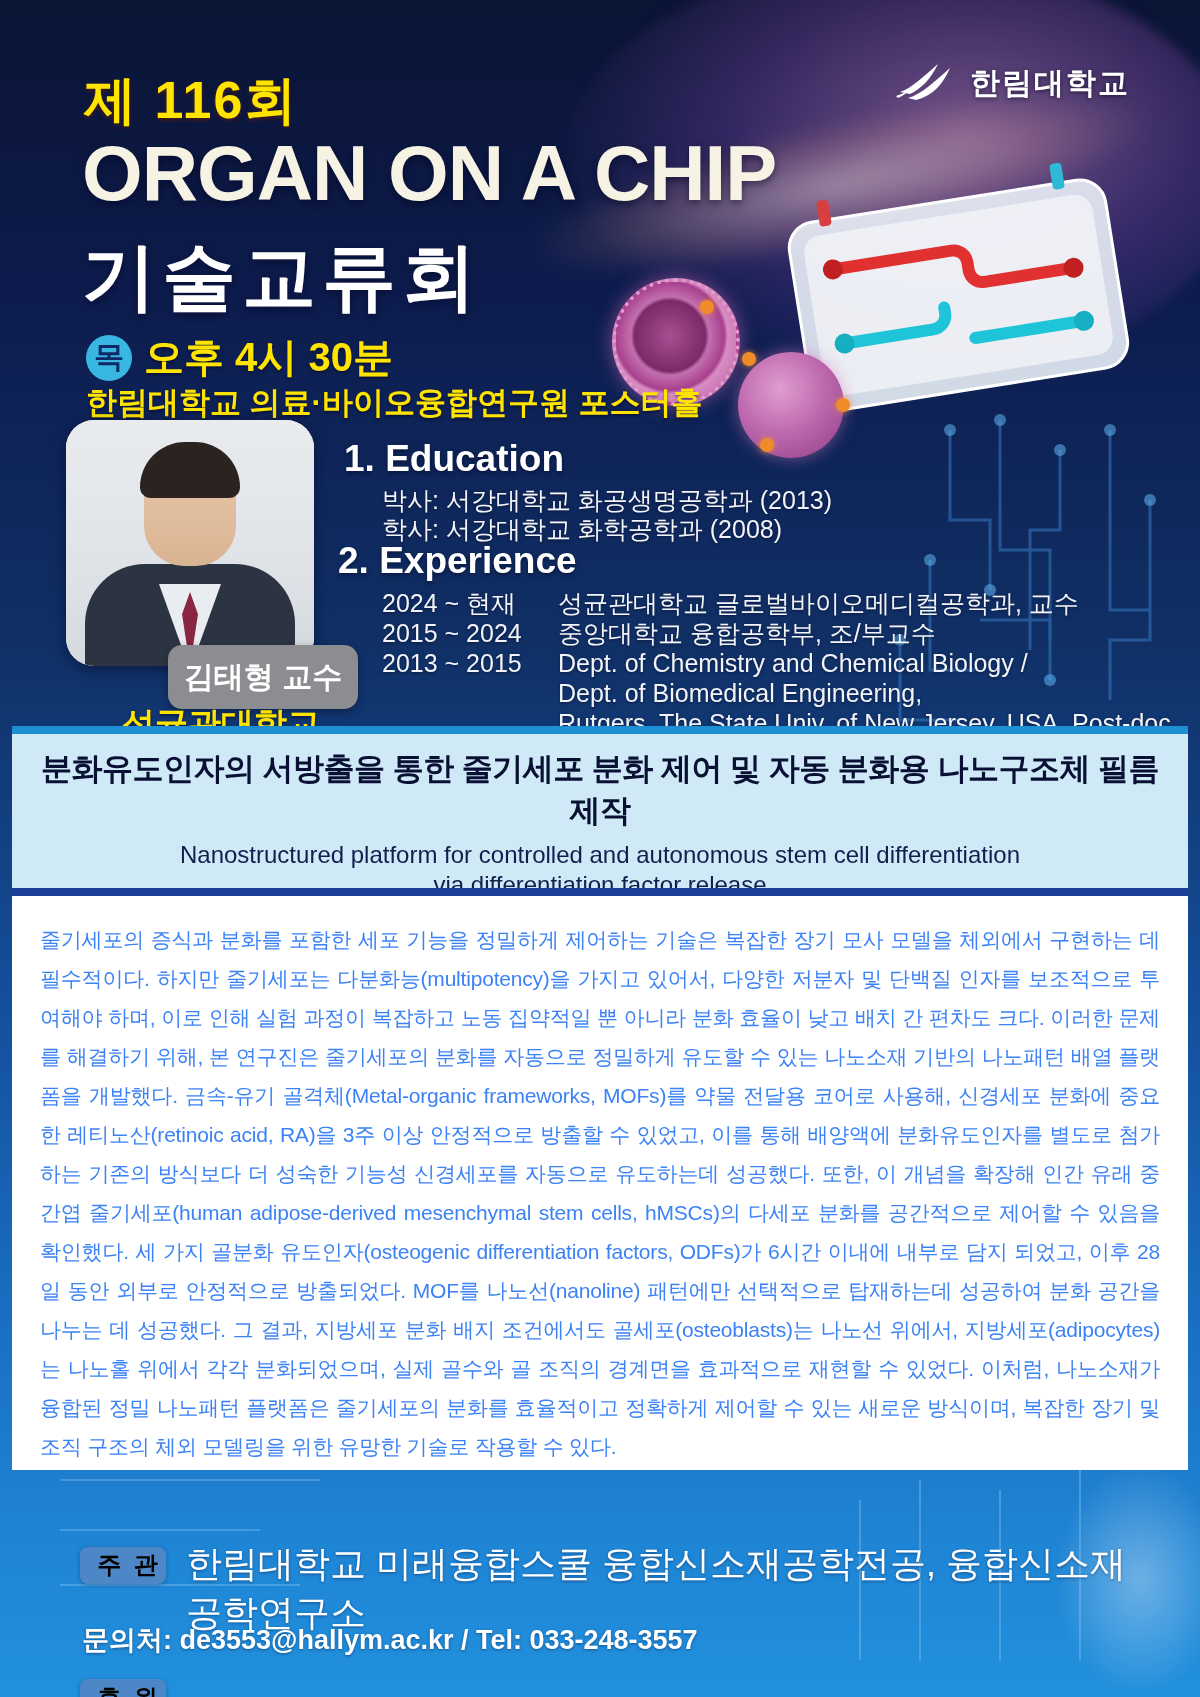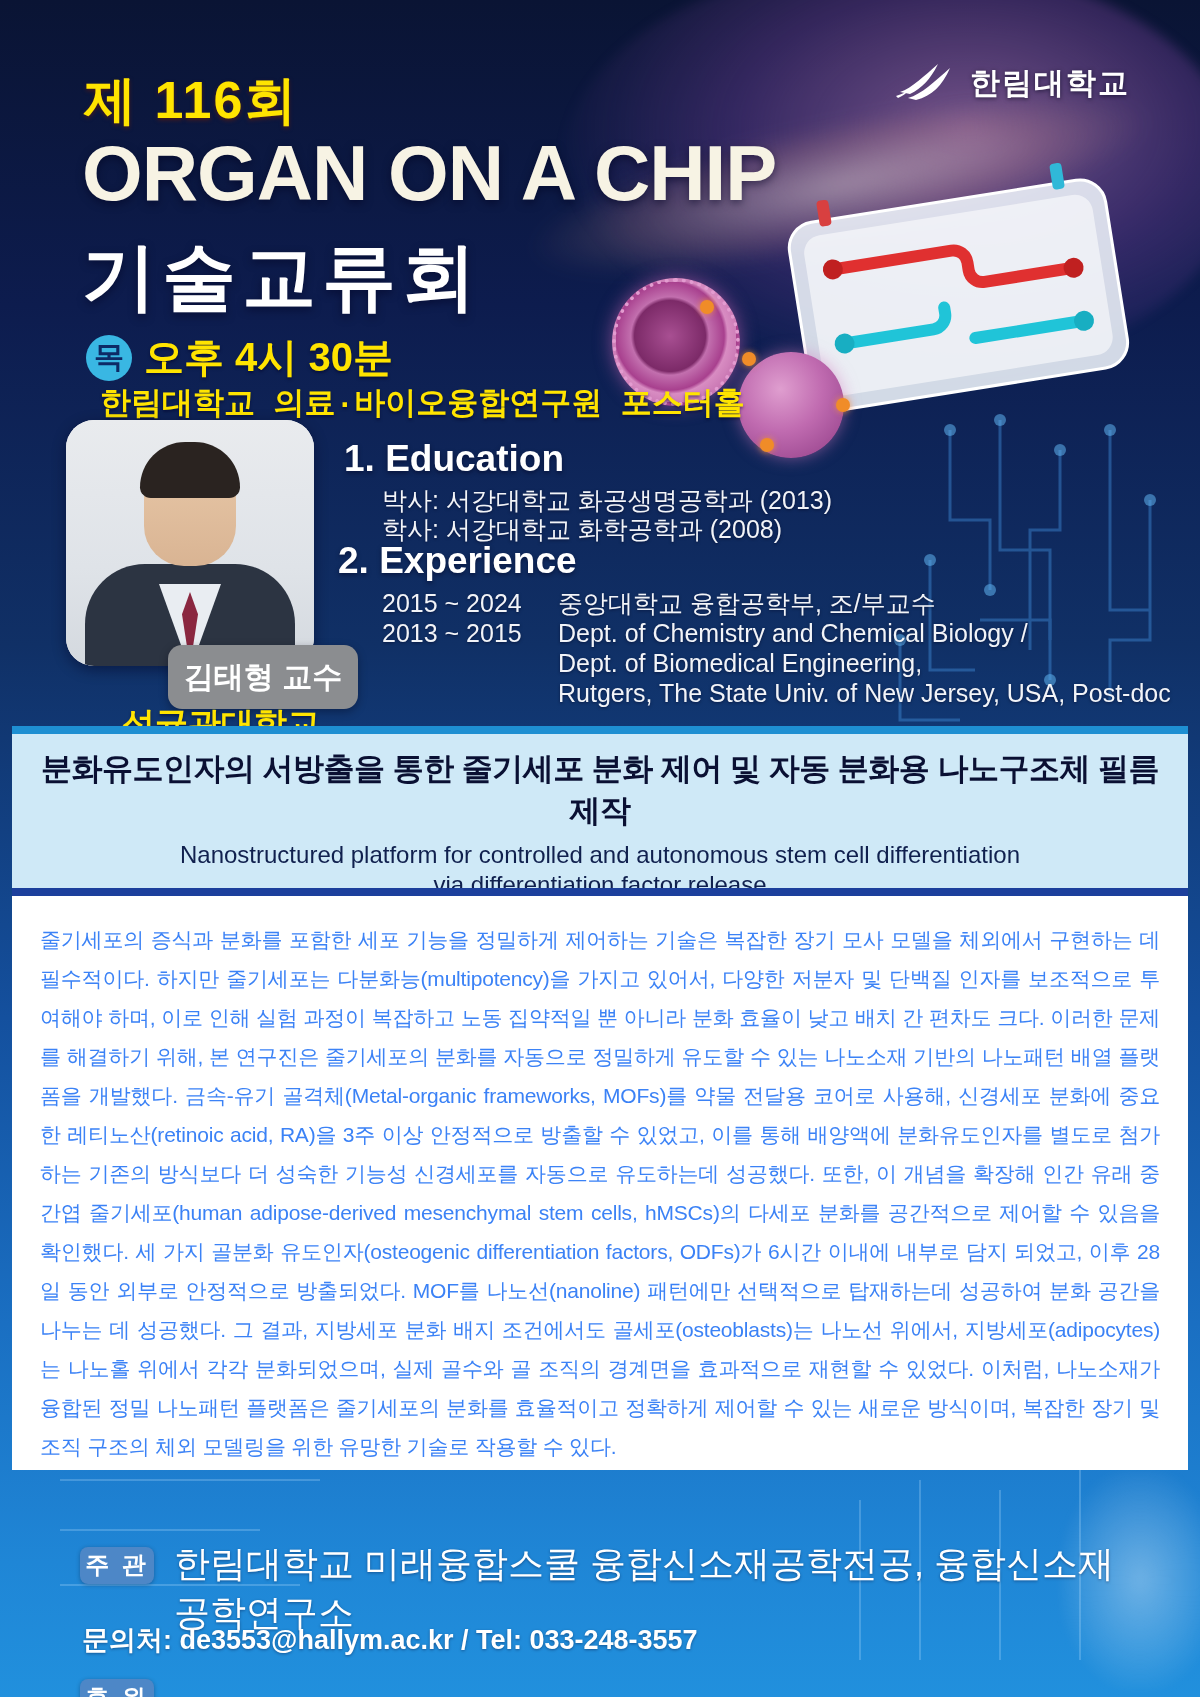--- a/index.html
+++ b/index.html
@@ -12,21 +12,21 @@
   .layer{position:relative;z-index:2;}
 
   
   .logo{position:absolute;top:62px;right:70px;display:flex;align-items:center;gap:12px;justify-content:space-between;}
   .logo-text{color:#ffffff;font-size:30px;font-weight:bold;letter-spacing:2px;text-shadow:0 1px 4px rgba(0,0,20,.6);}
   .round-no{position:absolute;top:66px;left:84px;color:#ffe400;font-size:52px;font-weight:bold;letter-spacing:2px;text-shadow:0 2px 4px rgba(120,30,0,.55);}
   .main-title{position:absolute;top:128px;left:82px;color:#f7f3e4;font-size:78px;font-weight:bold;letter-spacing:-1px;white-space:nowrap;text-shadow:0 3px 8px rgba(0,0,30,.5);}
   .sub-title{position:absolute;top:228px;left:82px;color:#ffffff;font-size:74px;font-weight:bold;letter-spacing:6px;text-shadow:0 3px 8px rgba(0,0,30,.5);}
   .date-line{position:absolute;top:330px;left:86px;display:flex;align-items:center;gap:12px;color:#ffe400;font-size:40px;font-weight:bold;text-shadow:0 2px 3px rgba(0,0,40,.5);}
   .day-badge{display:inline-flex;align-items:center;justify-content:center;width:46px;height:46px;border-radius:50%;background:#39b7e3;color:#0d2a66;font-size:30px;font-weight:bold;text-shadow:none;}
-  .venue{position:absolute;top:382px;left:100px;color:#ffe400;font-size:31px;font-weight:bold;text-shadow:0 2px 3px rgba(0,0,40,.5);font-family:Liberation Mono, monospace;}
+  .venue{position:absolute;top:382px;left:86px;color:#ffe400;font-size:31px;font-weight:bold;text-shadow:0 2px 3px rgba(0,0,40,.5);}
 
   
   .photo-card{position:absolute;top:420px;left:66px;width:248px;height:246px;background:#f4f4f2;border-radius:28px;overflow:hidden;box-shadow:0 4px 14px rgba(0,0,30,.45);}
   .photo-bg{position:absolute;inset:0;background:linear-gradient(180deg,#e9ebee 0%,#dfe3e8 60%,#d4d9df 100%);}
   .p-head{position:absolute;left:50%;top:34px;transform:translateX(-50%);width:92px;height:112px;border-radius:46px 46px 40px 40px;background:linear-gradient(180deg,#e8c8a8,#d9b493);}
   .p-hair{position:absolute;left:50%;top:22px;transform:translateX(-50%);width:100px;height:56px;border-radius:50px 50px 12px 12px;background:#2a2320;}
   .p-body{position:absolute;left:50%;bottom:-8px;transform:translateX(-50%);width:210px;height:110px;border-radius:60px 60px 0 0;background:#2c3442;}
   .p-shirt{position:absolute;left:50%;bottom:-4px;transform:translateX(-50%);width:62px;height:86px;background:#e9edf2;clip-path:polygon(50% 100%,0 0,100% 0);}
   .p-tie{position:absolute;left:50%;bottom:0;transform:translateX(-50%);width:16px;height:74px;background:#8a2740;clip-path:polygon(50% 0,100% 30%,50% 100%,0 30%);}
   .name-tag{position:absolute;top:645px;left:168px;width:190px;height:64px;background:#8b8d90;border-radius:14px;display:flex;align-items:center;justify-content:center;color:#ffffff;font-size:30px;font-weight:bold;box-shadow:0 3px 8px rgba(0,0,20,.35);}
@@ -47,21 +47,21 @@
   .talk-title-ko{color:#0a1033;font-size:31px;font-weight:bold;letter-spacing:-0.5px;}
   .talk-title-en{color:#10204e;font-size:24px;margin-top:8px;line-height:30px;}
 
   
   .abstract-box{position:absolute;top:888px;left:12px;right:12px;height:582px;background:#ffffff;border-top:8px solid #1c3f9c;padding:24px 28px 0 28px;box-sizing:border-box;}
   .abstract-text{color:#3b82f6;font-size:21px;line-height:39px;text-align:justify;letter-spacing:-0.2px;}
 
   
   .footer{position:absolute;top:1492px;left:80px;right:60px;}
   .footer-row{display:flex;align-items:center;margin-bottom:11px;}
-  .footer-badge{flex:0 0 74px;height:37px;background:#4d87c7;border-radius:8px;display:flex;align-items:center;justify-content:center;color:#ffffff;font-size:24px;font-weight:bold;letter-spacing:3px;box-shadow:0 1px 4px rgba(0,0,30,.3);}
+  .footer-badge{flex:0 0 74px;height:37px;background:#4d87c7;border-radius:8px;display:flex;align-items:center;justify-content:center;color:#000000;font-size:24px;font-weight:bold;letter-spacing:3px;box-shadow:0 1px 4px rgba(0,0,30,.3);padding-left:12px;}
   .footer-text{margin-left:20px;color:#ffffff;font-size:36px;font-weight:normal;text-shadow:0 1px 3px rgba(0,0,40,.4);margin-top:48px;}
   .contact{position:absolute;top:1622px;left:82px;color:#ffffff;font-size:27px;font-weight:bold;text-shadow:0 1px 3px rgba(0,0,40,.4);}
 
   
   .glow-brain{position:absolute;top:-40px;left:560px;width:680px;height:420px;border-radius:50%;
     background:radial-gradient(ellipse at 60% 40%,rgba(216,140,210,.5) 0%,rgba(150,80,180,.30) 40%,rgba(60,40,120,0) 72%);filter:blur(6px);}
   .glow-streak{position:absolute;top:120px;left:520px;width:640px;height:130px;border-radius:50%;transform:rotate(-12deg);
     background:radial-gradient(ellipse,rgba(255,230,220,.45) 0%,rgba(255,180,160,.18) 45%,rgba(0,0,0,0) 70%);filter:blur(8px);}
   .virus1{position:absolute;top:278px;left:612px;width:120px;height:120px;border-radius:50%;
     background:radial-gradient(circle at 45% 45%,#a84f92 0%,#7c2a68 38%,#c26fae 42%,#a8408e 58%,#d88cc2 62%,#b0539a 100%);
@@ -166,20 +166,24 @@
 
   <div class="edu-head layer">1.  Education</div>
   <div class="edu-items layer">
     <div>박사: 서강대학교 화공생명공학과 (2013)</div>
     <div>학사: 서강대학교 화학공학과 (2008)</div>
   </div>
 
   <div class="exp-head layer">2. Experience</div>
   <div class="exp-table layer">
     <div class="exp-row">
+      <span class="exp-period">2024 ~ 현재</span>
+      <span class="exp-desc">성균관대학교 글로벌바이오메디컬공학과, 교수</span>
+    </div>
+    <div class="exp-row">
       <span class="exp-period">2015 ~ 2024</span>
       <span class="exp-desc">중앙대학교 융합공학부, 조/부교수</span>
     </div>
     <div class="exp-row">
       <span class="exp-period">2013 ~ 2015</span>
       <span class="exp-desc">Dept. of Chemistry and Chemical Biology /
 Dept. of Biomedical Engineering,
 Rutgers, The State Univ. of New Jersey, USA, Post-doc</span>
     </div>
   </div>

